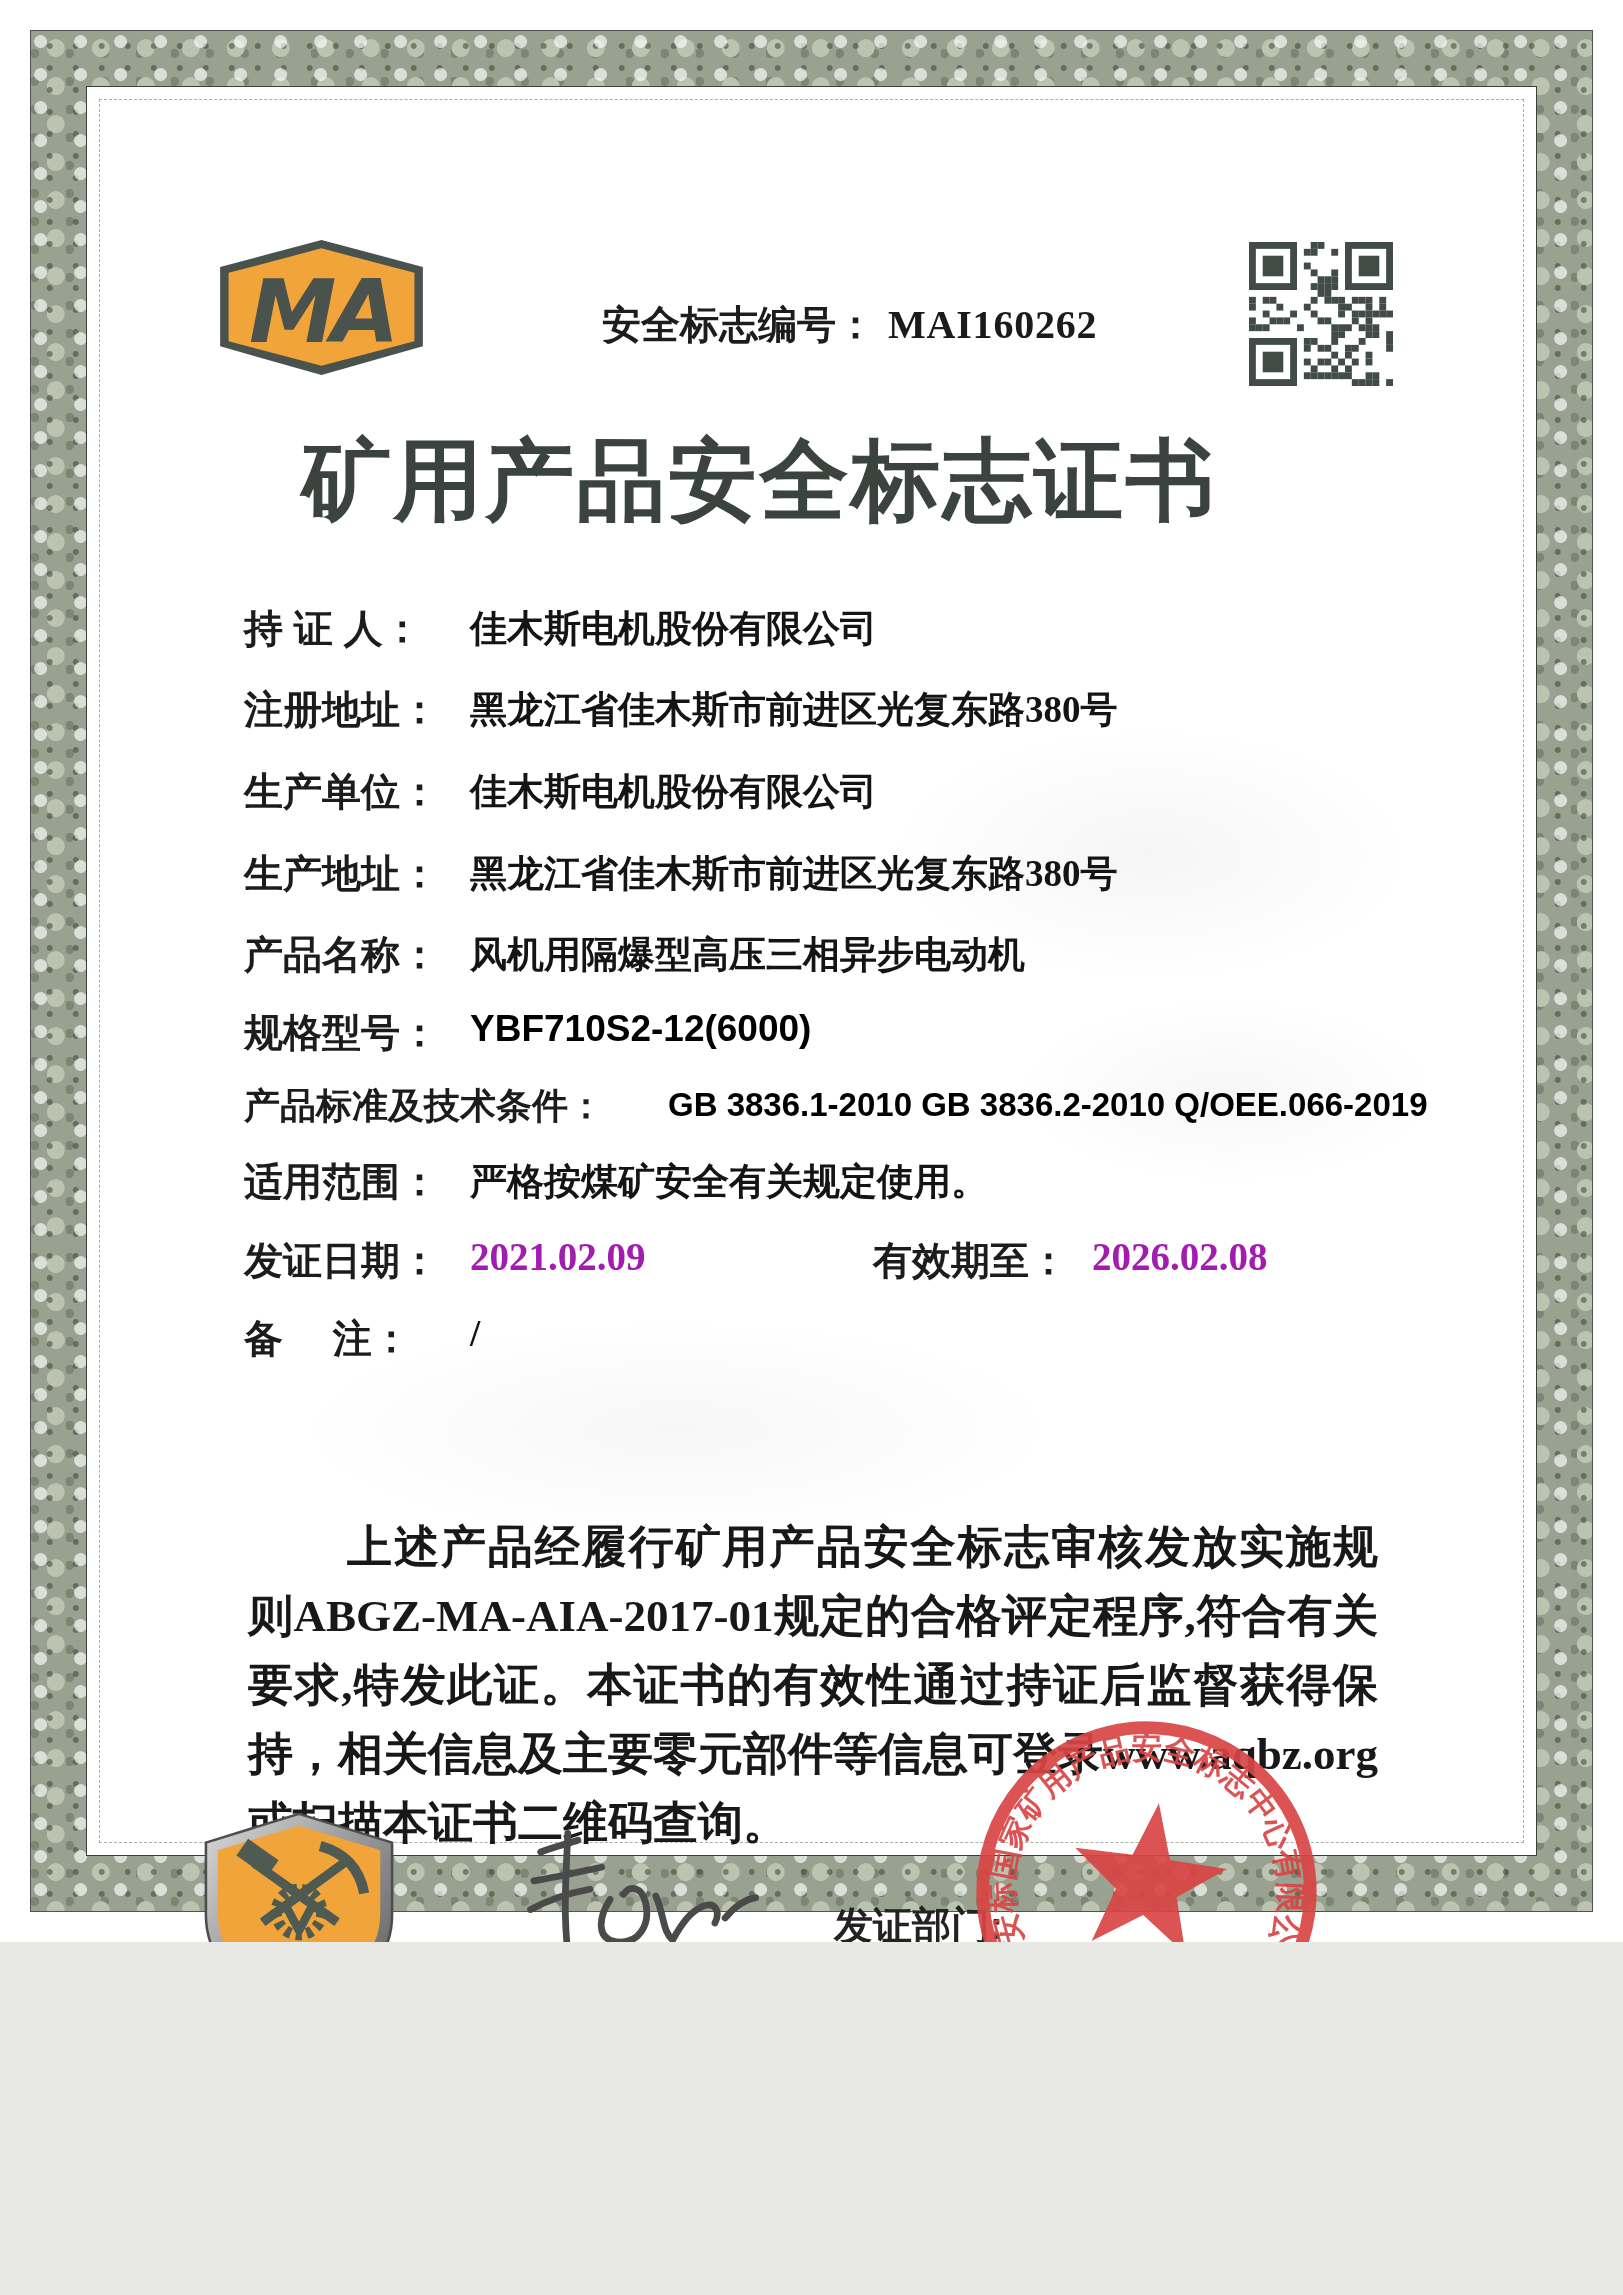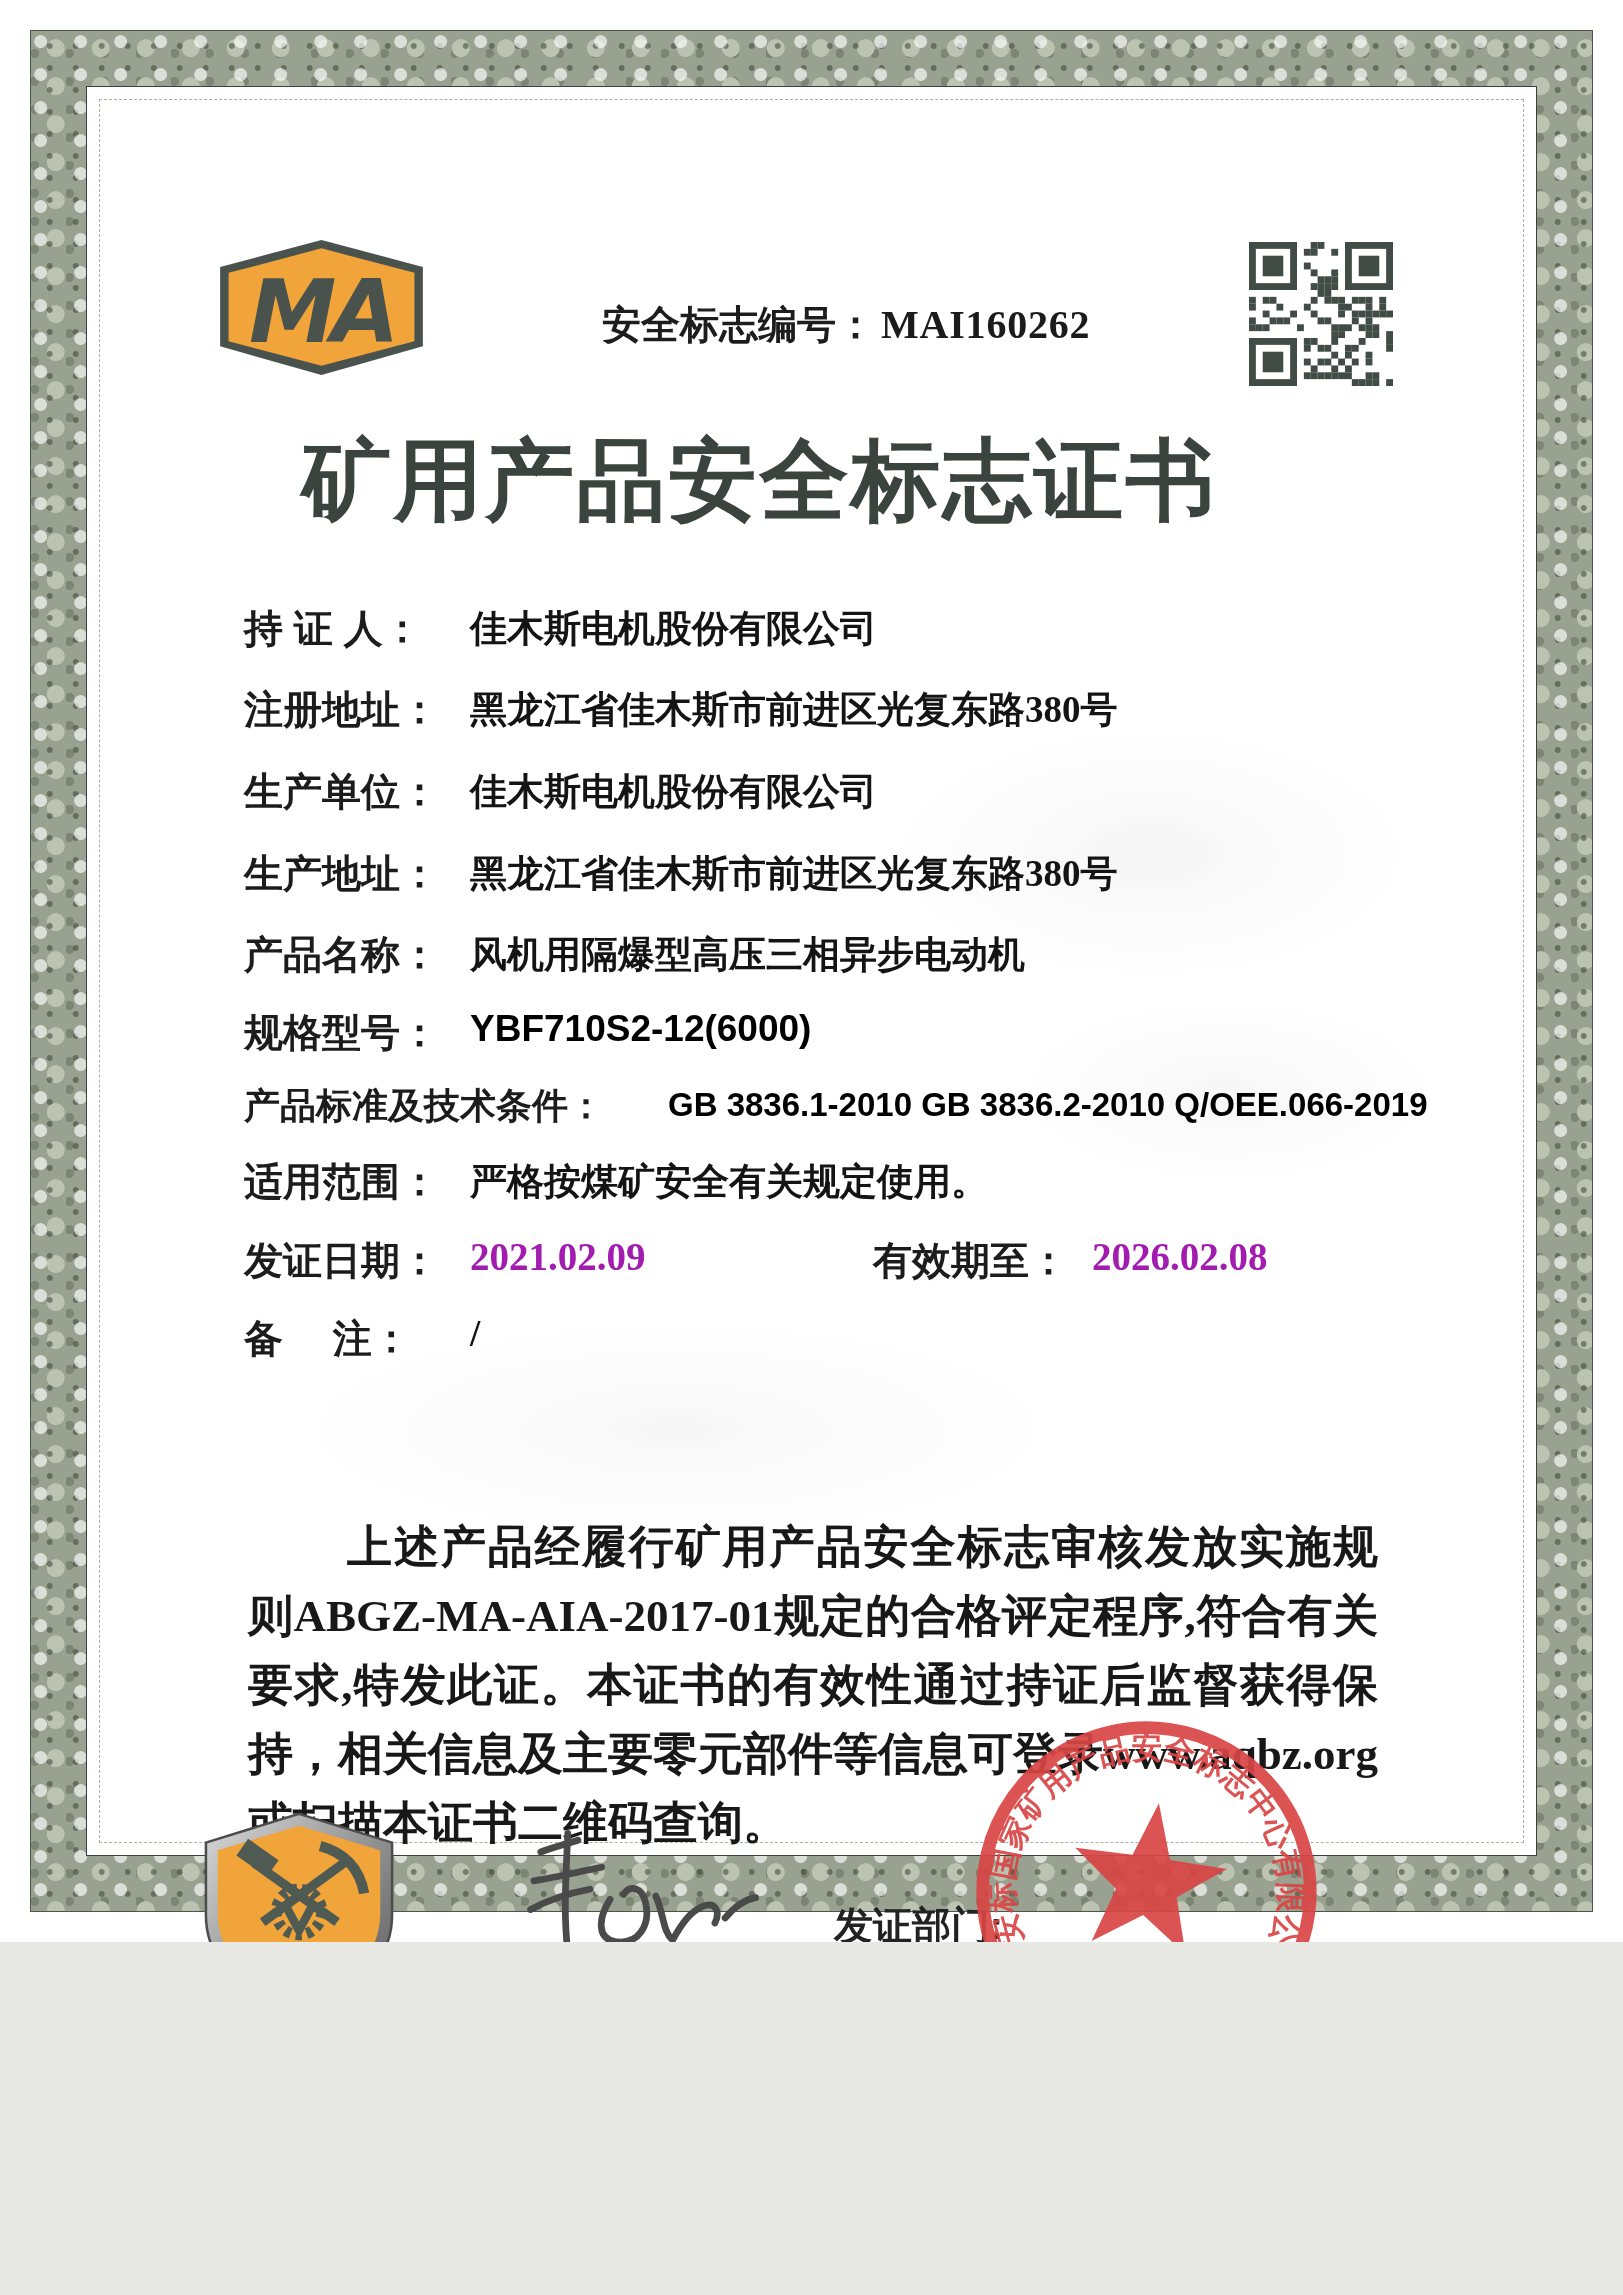--- a/index.html
+++ b/index.html
@@ -11,21 +11,21 @@
       radial-gradient(circle at 24% 32%, rgba(255,255,255,.65) 0 6px, rgba(255,255,255,0) 6.8px) 0 0/40px 33px,
       radial-gradient(circle at 72% 68%, rgba(58,68,52,.55) 0 2.5px, rgba(0,0,0,0) 3.4px) 0 0/26px 22px,
       radial-gradient(circle at 55% 45%, #bcc3b1 0 8.5px, rgba(0,0,0,0) 9.3px) 0 0/45px 38px,
       radial-gradient(circle at 10% 80%, #7d8674 0 4.2px, rgba(0,0,0,0) 5px) 0 0/35px 28px,
       linear-gradient(#99a290,#99a290);}
   .inner{position:absolute;inset:86px;background:#ffffff;border:1.7px solid #39413b;}
   .inner-dashed{position:absolute;inset:99px;border:0.8px dashed #a8b0a0;pointer-events:none;}
   .smudge{position:absolute;border-radius:50%;pointer-events:none;}
 
   .abs{position:absolute;}
-  .num-line{display:flex;align-items:baseline;gap:6px;}
+  .num-line{display:flex;align-items:baseline;gap:13px;}
   .num-label{font-family:"Liberation Sans","DejaVu Sans",sans-serif;font-weight:700;font-size:39px;color:#1d1d1d;}
   .num-value{font-family:"Liberation Serif","DejaVu Serif",serif;font-weight:600;font-size:40px;letter-spacing:0.8px;color:#1b1b1b;}
   .title{font-size:89px;font-weight:800;letter-spacing:2.5px;color:#3b433f;text-align:right;white-space:nowrap;}
 
   .flabel{font-family:"Liberation Sans","DejaVu Sans",sans-serif;font-weight:700;font-size:39px;color:#1c1c1c;white-space:nowrap;}
   .fvalue{font-weight:700;font-size:37px;color:#141414;white-space:nowrap;}
   .fvalue-latin{font-family:"Liberation Sans","DejaVu Sans",sans-serif;font-weight:700;font-size:37px;color:#000000;white-space:nowrap;}
   .fvalue-date{font-family:"Liberation Serif","DejaVu Serif",serif;font-weight:600;font-size:39px;color:#a21caf;white-space:nowrap;}
 
   .statement{font-size:45px;line-height:69px;font-weight:600;text-align:justify;text-indent:2.2em;color:#181818;}

